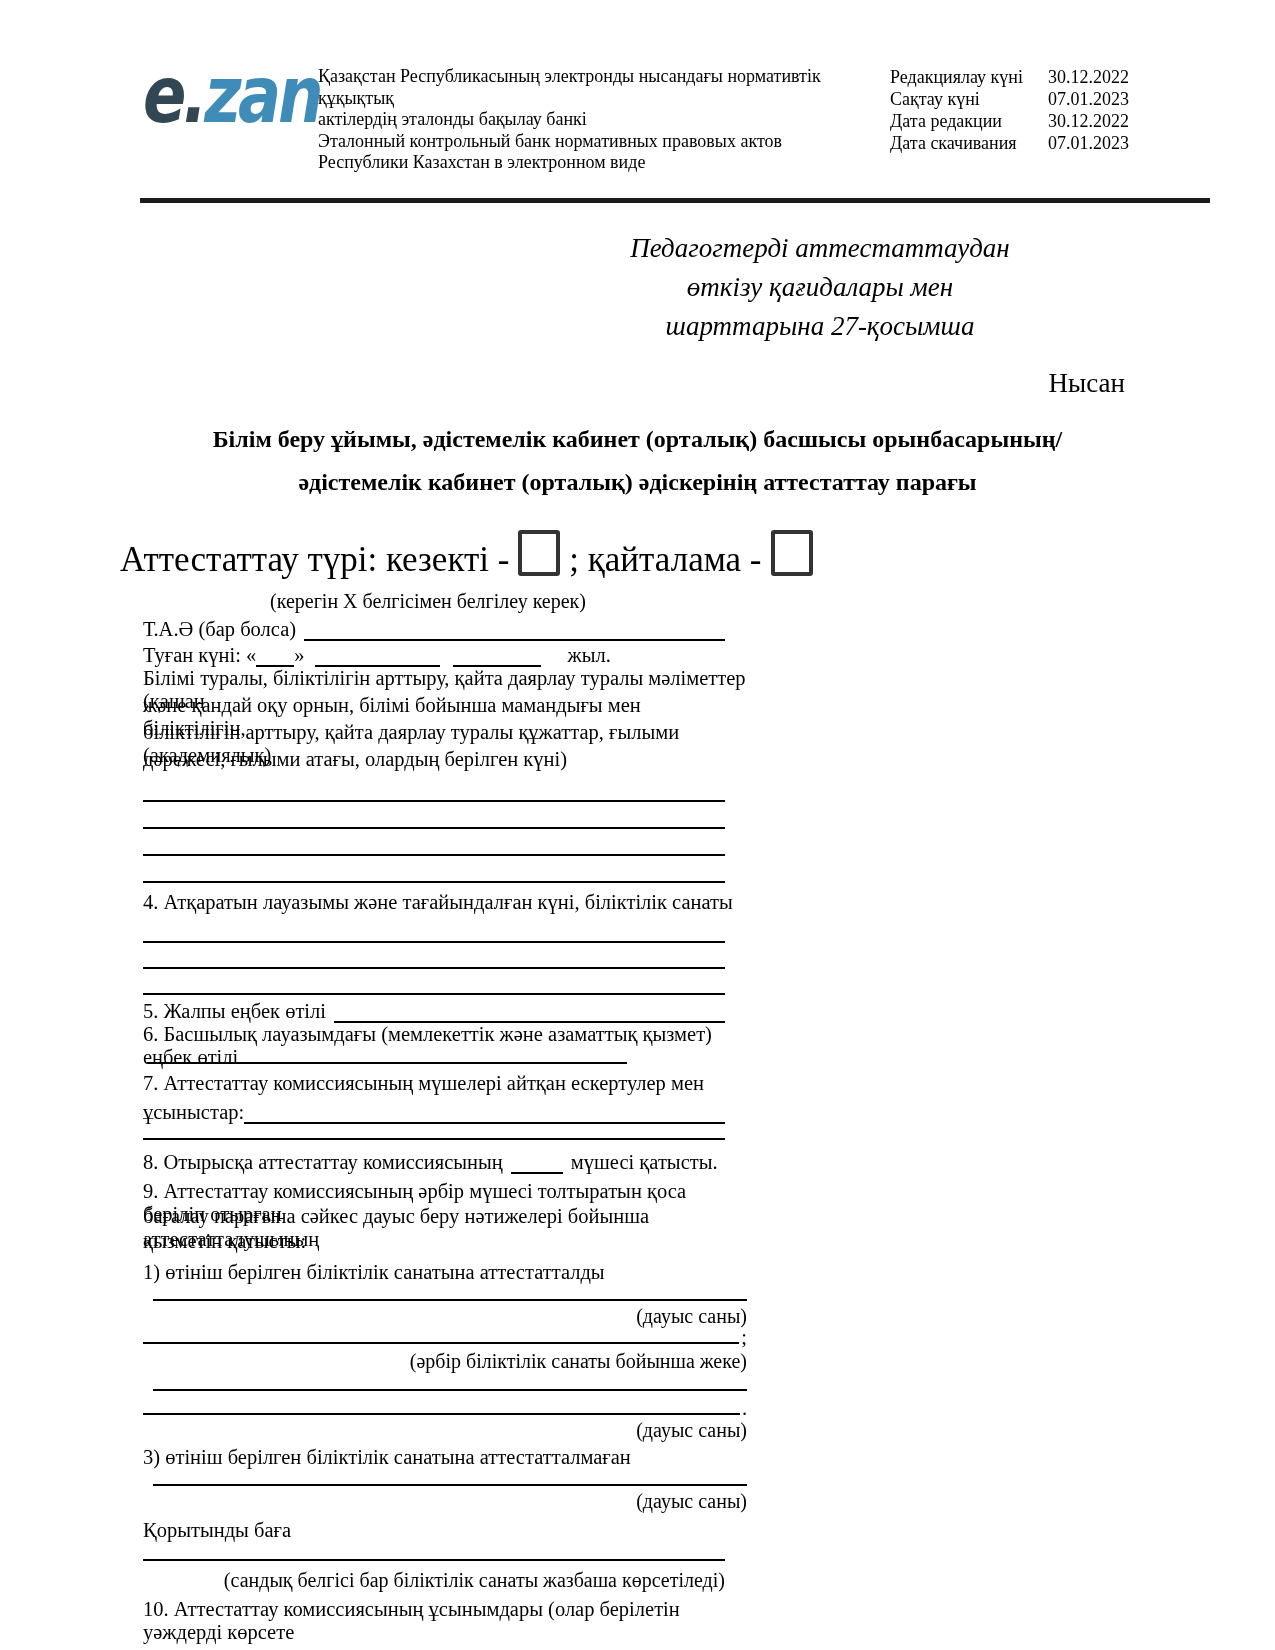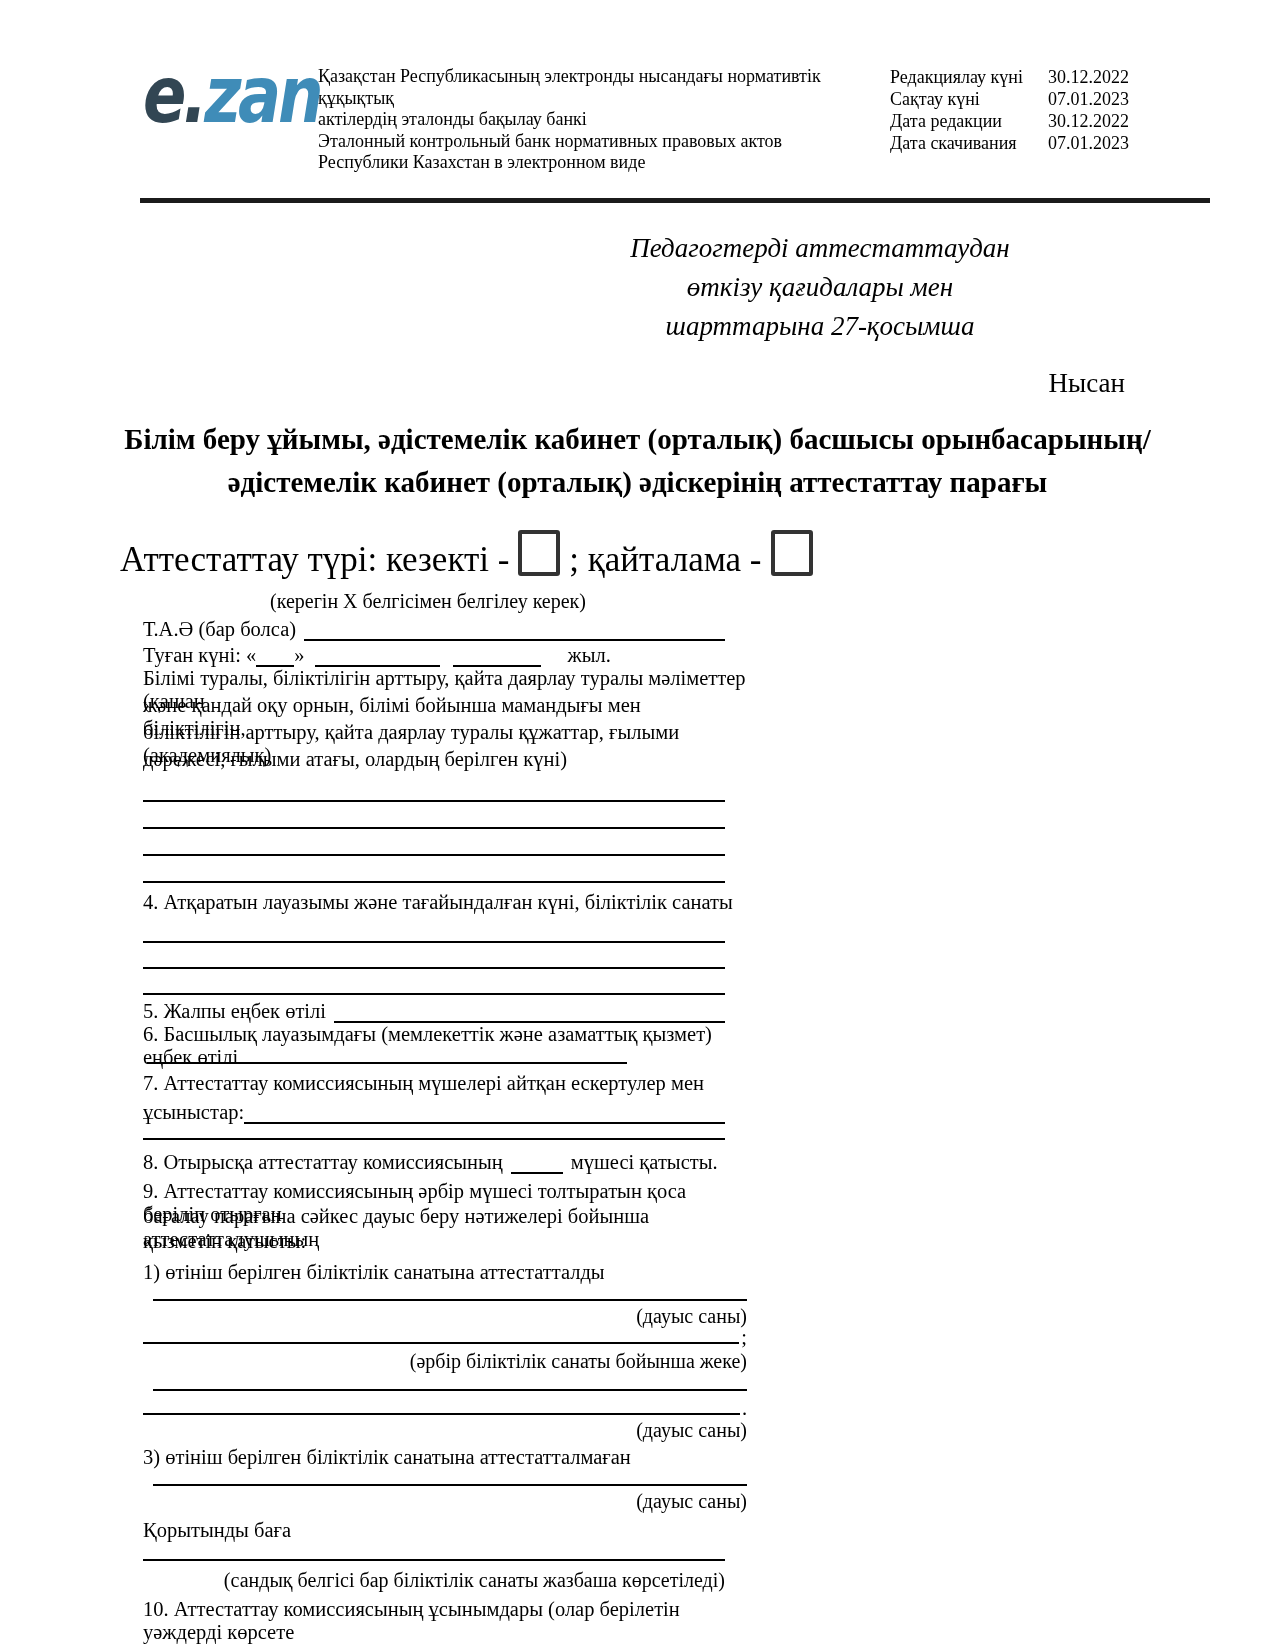--- a/index.html
+++ b/index.html
@@ -17,21 +17,21 @@
   .org { width:545px; font-size:18px; line-height:21.5px; }
   .meta { margin-left:27px; font-size:18px; line-height:22px; display:grid;
           grid-template-columns:158px 92px; column-gap:0; align-content:start; }
   .rule { margin:24px 65px 0 140px; height:5px; background:#1b1b1b; }
 
   
   .appendix { width:420px; margin:26px 245px 0 auto; text-align:center;
               font-size:27px; line-height:39px;font-style:italic; }
   .nysan { margin:22px 150px 0 0; text-align:right; font-size:27px; height:34px; }
   .doc-title { margin:16px 75px 0 75px; text-align:center; font-weight:bold;
-               font-size:29px; line-height:43px; }
+               font-size:24px; line-height:43px; }
 
   
   .att-row { margin:26px 0 0 120px; font-size:35px; height:52px; white-space:nowrap; }
   .chk { display:inline-block; width:34px; height:38px; border:4px solid #333;
          border-radius:3px; margin:0 9px -5px 9px; background:#fff; }
   .type-note { margin-top:8px; margin-left:143px; width:570px; text-align:center;
                font-size:20px; height:25px; }
 
   
   .b-col { margin-left:143px; width:604px; font-size:20.5px; }

